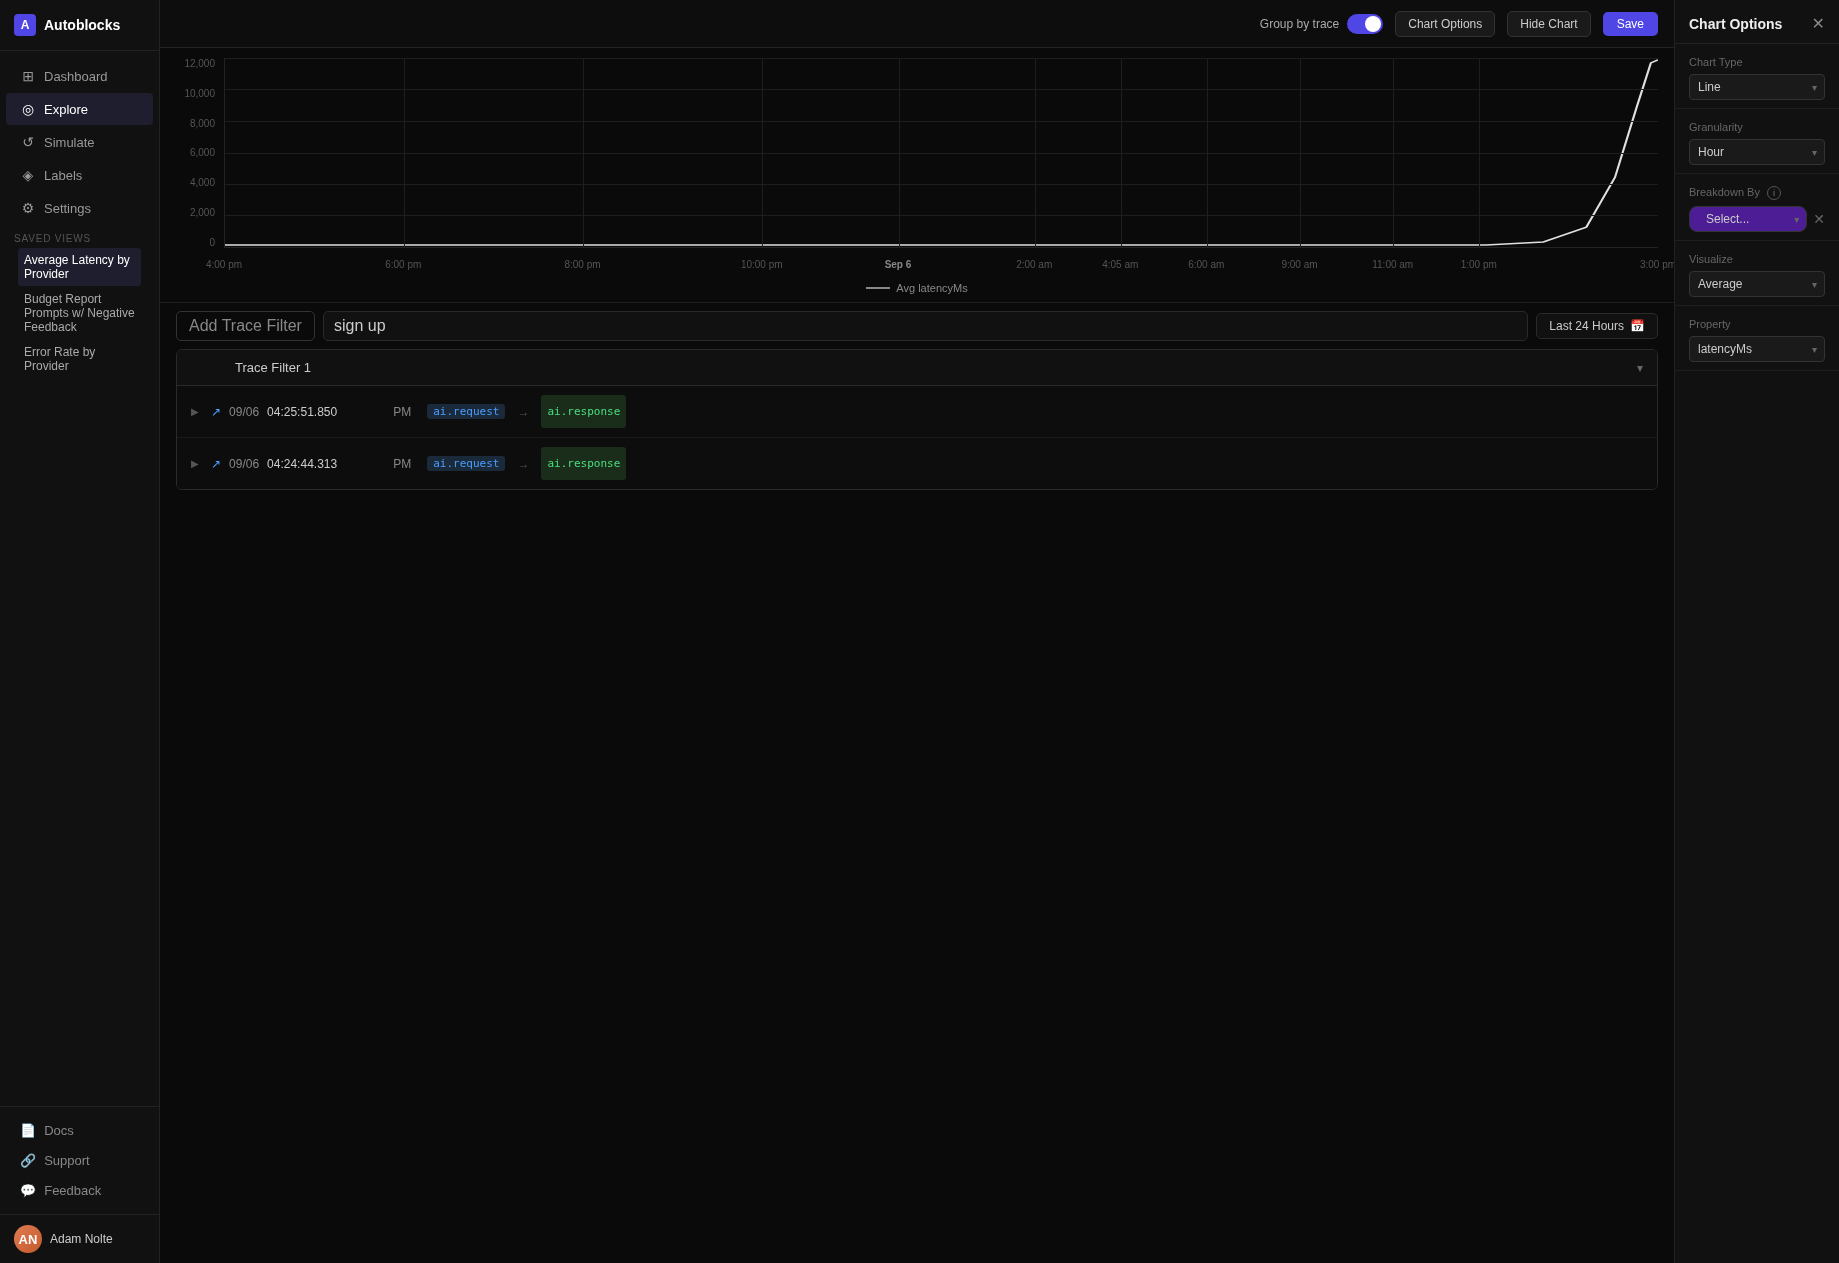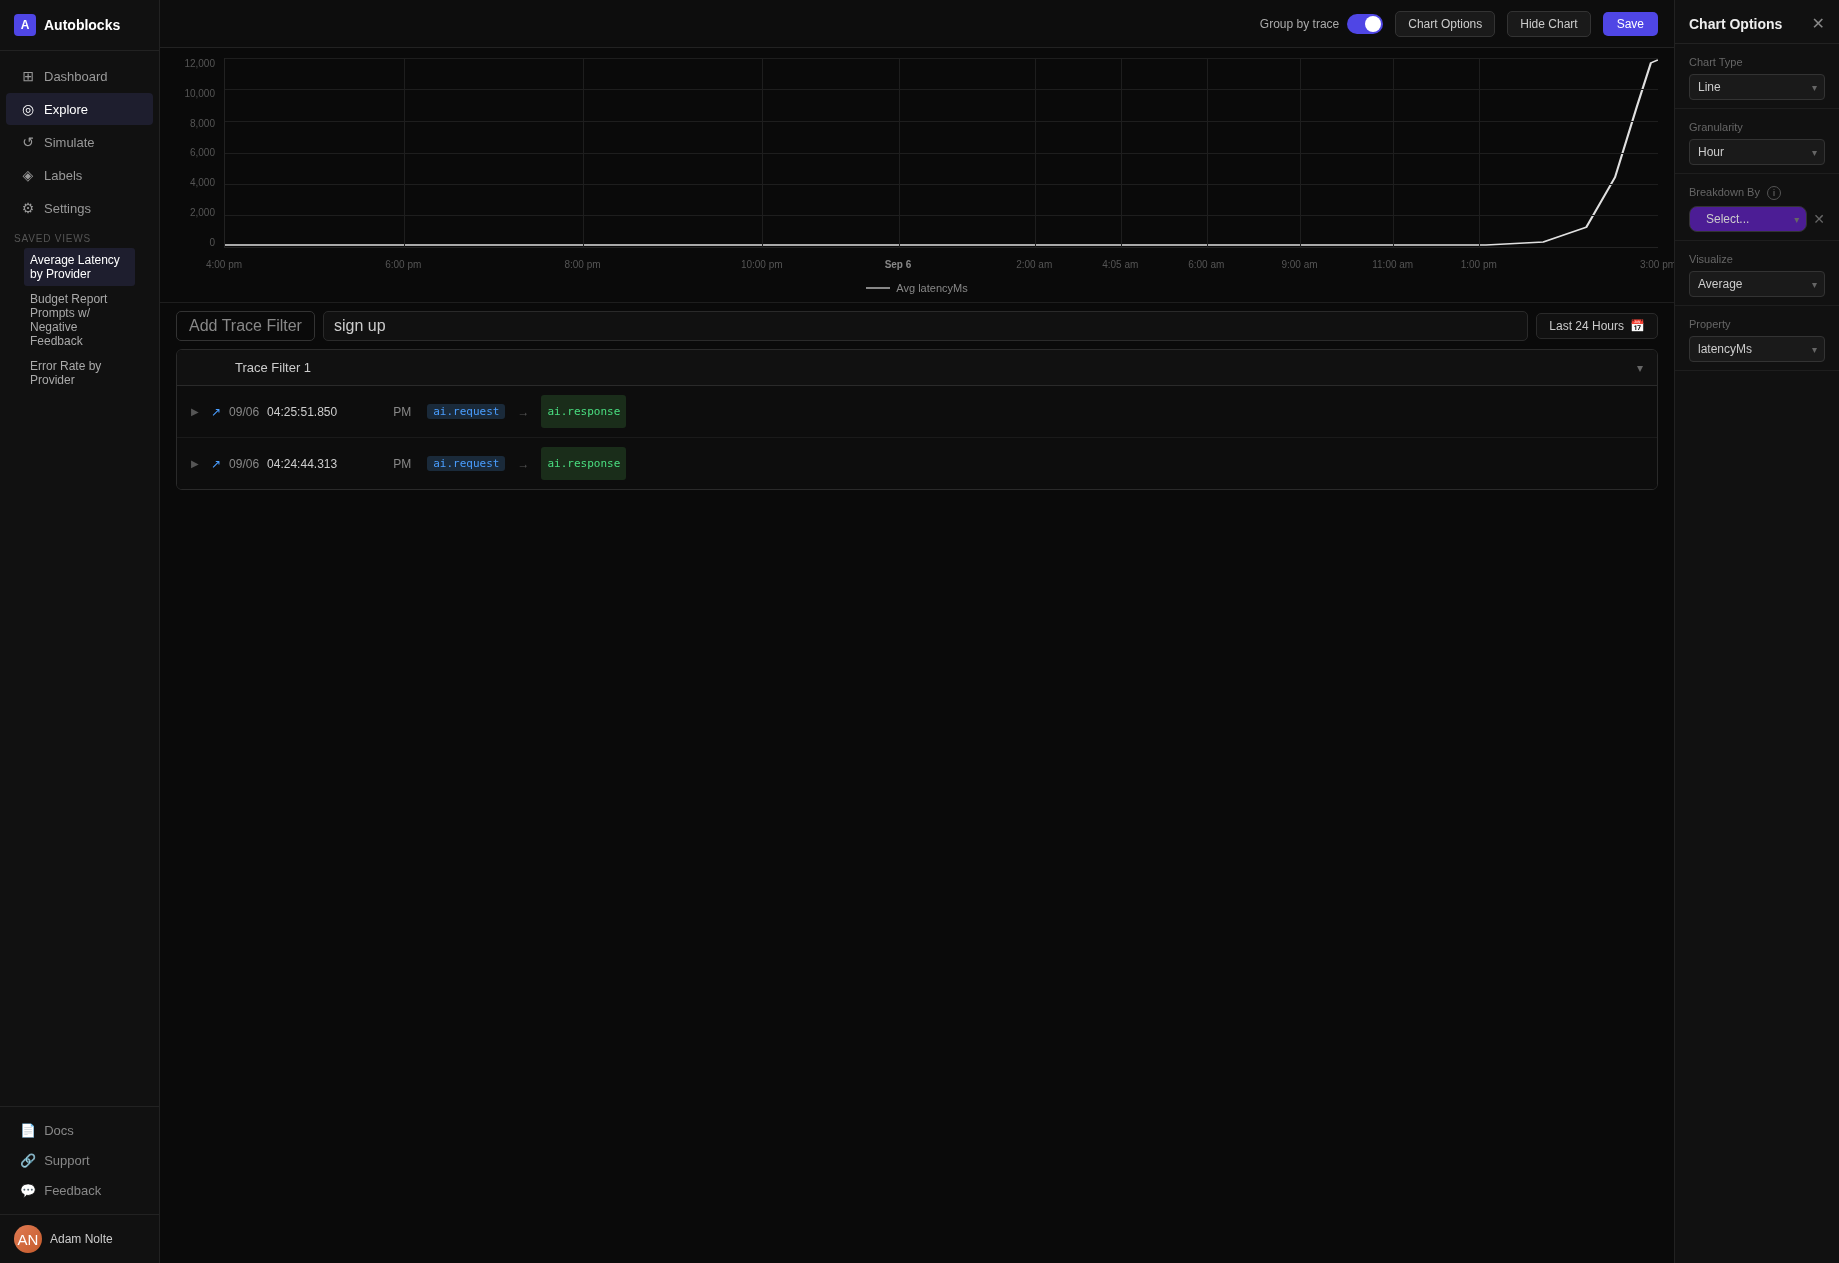--- a/index.html
+++ b/index.html
@@ -76,21 +76,21 @@
       text-transform: uppercase;
       letter-spacing: 0.08em;
       margin-bottom: 4px;
     }
     .saved-view-item {
       padding: 5px 6px;
       color: #aaa;
       font-size: 12px;
       cursor: pointer;
       border-radius: 3px;
-      margin: 1px 10px;
+      margin: 1px 4px;
     }
     .saved-view-item.active { color: #fff; background: #1e1e2e; }
 
     .sidebar-bottom {
       padding: 8px 0;
       border-top: 1px solid #222;
     }
     .bottom-nav-item {
       display: flex;
       align-items: center;
@@ -112,22 +112,22 @@
       cursor: pointer;
     }
     .avatar {
       width: 28px;
       height: 28px;
       border-radius: 50%;
       background: linear-gradient(135deg, #e07b54, #c45a2a);
       display: flex;
       align-items: center;
       justify-content: center;
-      font-size: 15px;
-      font-weight: normal;
+      font-size: 13px;
+      font-weight: bold;
       color: white;
     }
     .user-name { font-size: 12px; color: #ccc; }
 
     
     .main-content {
       flex: 1;
       display: flex;
       flex-direction: column;
       overflow: hidden;

